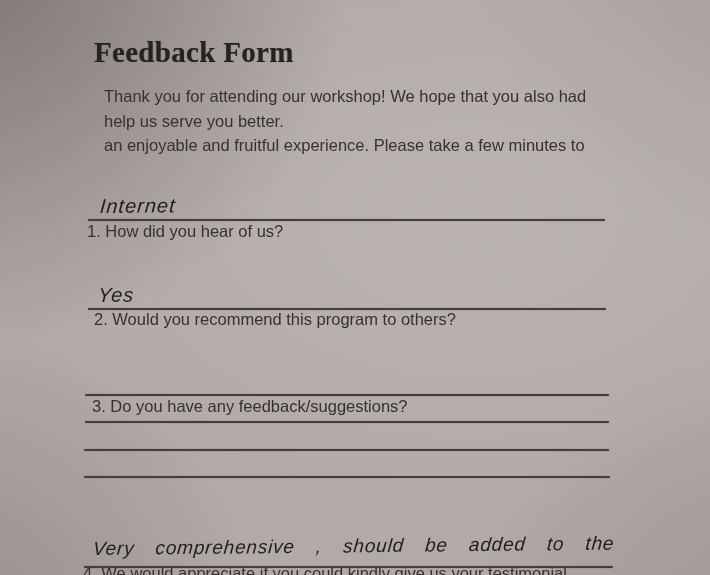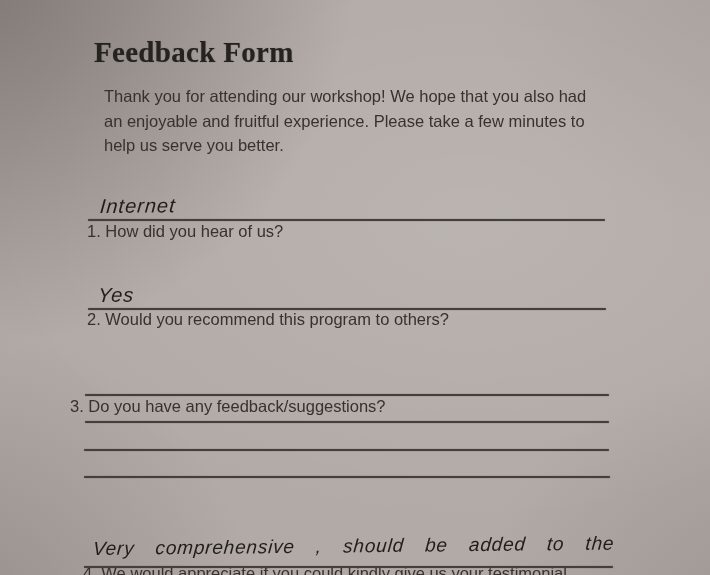--- a/index.html
+++ b/index.html
@@ -50,35 +50,35 @@
     box-shadow: 0 0 1px rgba(50,42,38,0.7);
   }
   .rule-q1 { left: 88px; top: 219px; width: 517px; }
   .rule-q2 { left: 88px; top: 308px; width: 518px; }
   .rule-q3-1 { left: 85px; top: 394px; width: 524px; }
   .rule-q3-2 { left: 85px; top: 421px; width: 524px; }
   .rule-q3-3 { left: 84px; top: 449px; width: 525px; }
   .rule-q3-4 { left: 84px; top: 476px; width: 526px; }
   .rule-q4 { left: 84px; top: 566px; width: 529px; }
   .q1-label { left: 87px; top: 176px; }
-  .q2-label { left: 87px; top: 264px; text-align: right; }
-  .q3-label { left: 70px; top: 351px; }
+  .q2-label { left: 94px; top: 264px; text-align: right; }
+  .q3-label { left: 92px; top: 351px; }
   .q4-label { left: 83px; top: 518px; }
 </style>
 </head>
 <body>
 
 <div class="page">
 
   <div class="abs title">Feedback Form</div>
 
   <div class="abs intro">
     <span class="line">Thank you for attending our workshop! We hope that you also had</span>
+    <span class="line">help us serve you better.</span>
     <span class="line">an enjoyable and fruitful experience. Please take a few minutes to</span>
-    <span class="line">help us serve you better.</span>
   </div>
 
   <div class="abs q-label q1-label">1. How did you hear of us?</div>
   <div class="abs hw hw-1">Internet</div>
   <div class="abs rule rule-q1"></div>
 
   <div class="abs q-label q2-label">2. Would you recommend this program to others?</div>
   <div class="abs hw hw-2">Yes</div>
   <div class="abs rule rule-q2"></div>
 

